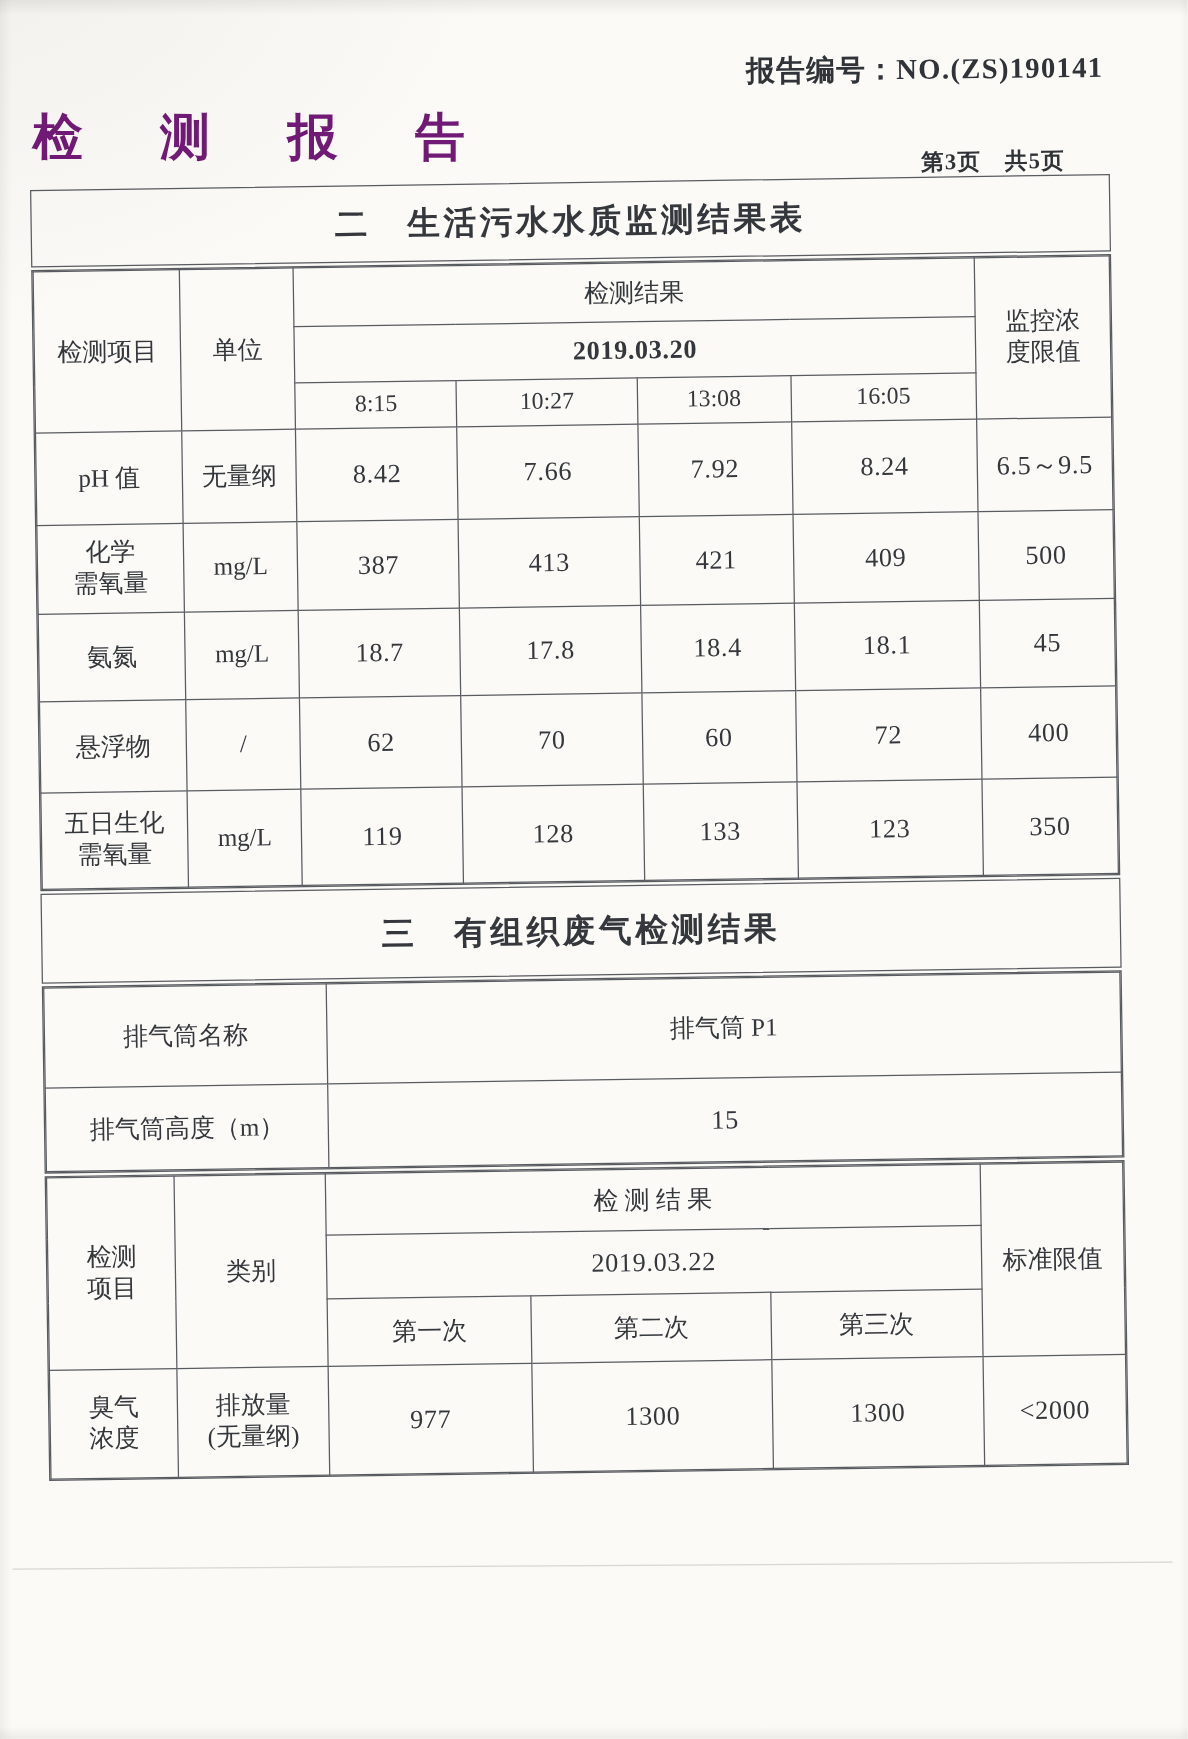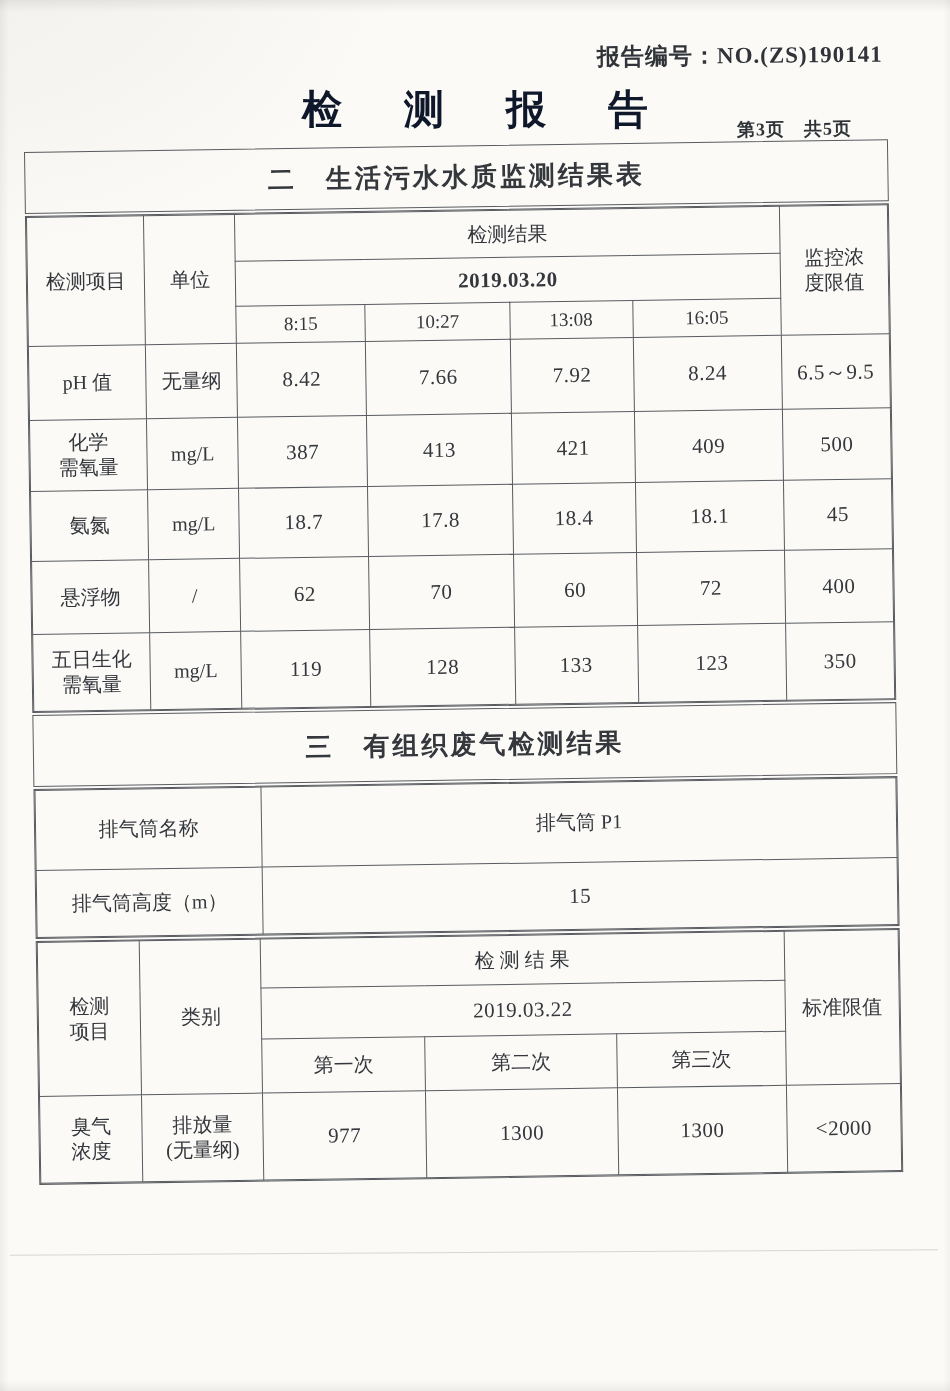--- a/index.html
+++ b/index.html
@@ -14,23 +14,23 @@
       linear-gradient(to top, rgba(110,110,105,0.10), rgba(110,110,105,0) 10px),
       radial-gradient(720px 520px at -4% -4%, rgba(100,100,92,0.07), rgba(100,100,92,0) 62%),
       #fbfaf7;
   }
   .report-no{
     position:absolute;top:40px;left:597px;
     font-size:23px;font-weight:bold;letter-spacing:1px;color:#303439;
     white-space:nowrap;transform:rotate(-0.6deg);
   }
   .main-title{
-    position:absolute;top:82px;left:0;width:100%;text-align:center;
+    position:absolute;top:82px;left:0;width:100%;
     font-size:40px;font-weight:bold;letter-spacing:26px;text-indent:26px;
-    color:#0f172a;
+    color:#701a75;
   }
   .page-indicator{
     position:absolute;top:117px;left:737px;
     font-size:18px;font-weight:bold;letter-spacing:1px;color:#2f3338;
     white-space:nowrap;transform:rotate(-0.7deg);
   }
   .doc{
     position:absolute;left:24px;top:152px;width:864px;
     transform:rotate(-0.85deg);transform-origin:0 0;
   }

